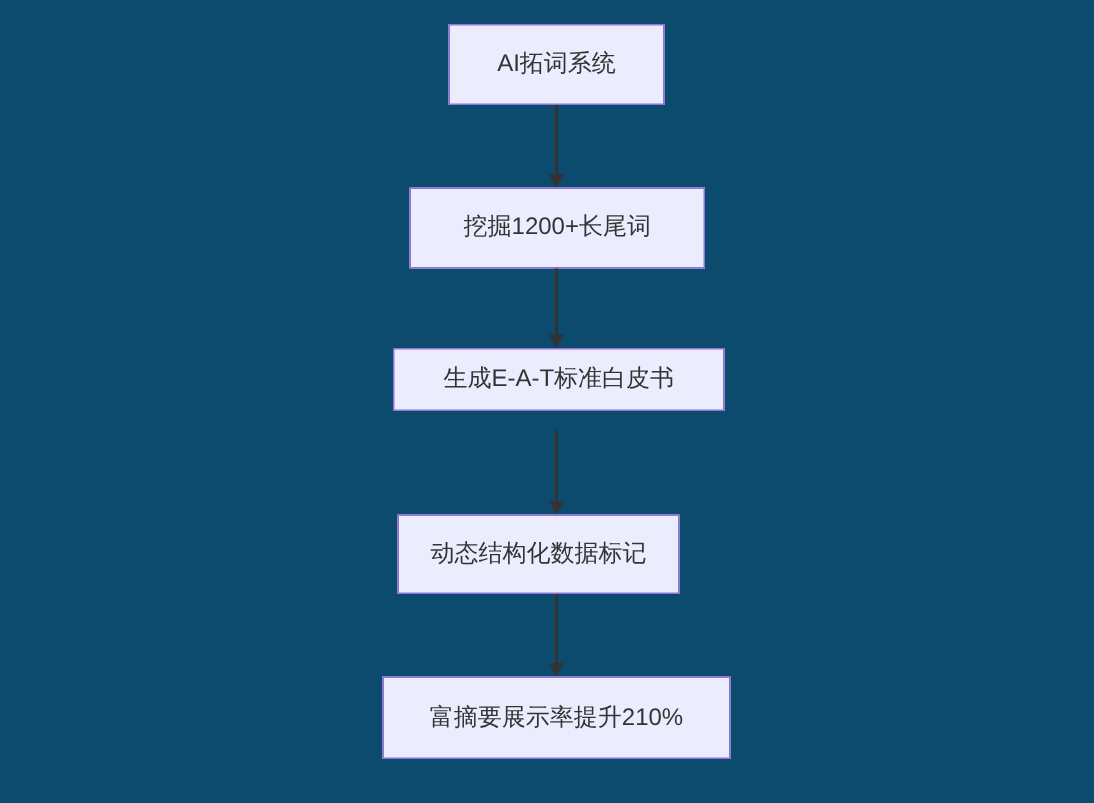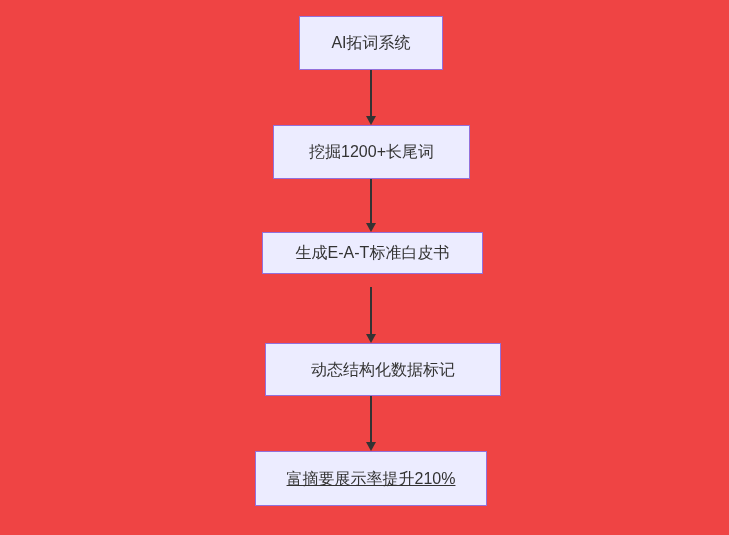--- a/index.html
+++ b/index.html
@@ -4,43 +4,43 @@
 <style>
   html, body {
     margin: 0;
     padding: 0;
     background: #ffffff;
   }
   .canvas {
     position: relative;
     width: 729px;
     height: 535px;
-    background: #ef4444;
+    background: #0c4a6e;
     font-family: "Liberation Sans", sans-serif;
     overflow: hidden;
   }
   .node {
     position: absolute;
     display: flex;
     align-items: center;
     justify-content: center;
     background: #ececff;
     border: 1px solid #9370db;
     box-sizing: border-box;
     color: #333333;
     font-size: 16px;
     line-height: 1.2;
     text-align: center;
     white-space: nowrap;
   }
   #node-1 { left: 299px; top: 16px;  width: 144px; height: 54px; }
   #node-2 { left: 273px; top: 125px; width: 197px; height: 54px; }
   #node-3 { left: 262px; top: 232px; width: 221px; height: 42px; }
-  #node-4 { left: 265px; top: 343px; width: 236px; height: 53px; }
-  #node-5 { left: 255px; top: 451px; width: 232px; height: 55px; text-decoration: underline; }
+  #node-4 { left: 265px; top: 343px; width: 188px; height: 53px; }
+  #node-5 { left: 255px; top: 451px; width: 232px; height: 55px; }
 
   .arrow {
     position: absolute;
     left: 366px;          
     width: 10px;
   }
   #arrow-1 { top: 70px;  height: 55px; }
   #arrow-2 { top: 179px; height: 53px; }
   #arrow-3 { top: 287px; height: 56px; }
   #arrow-4 { top: 396px; height: 55px; }

